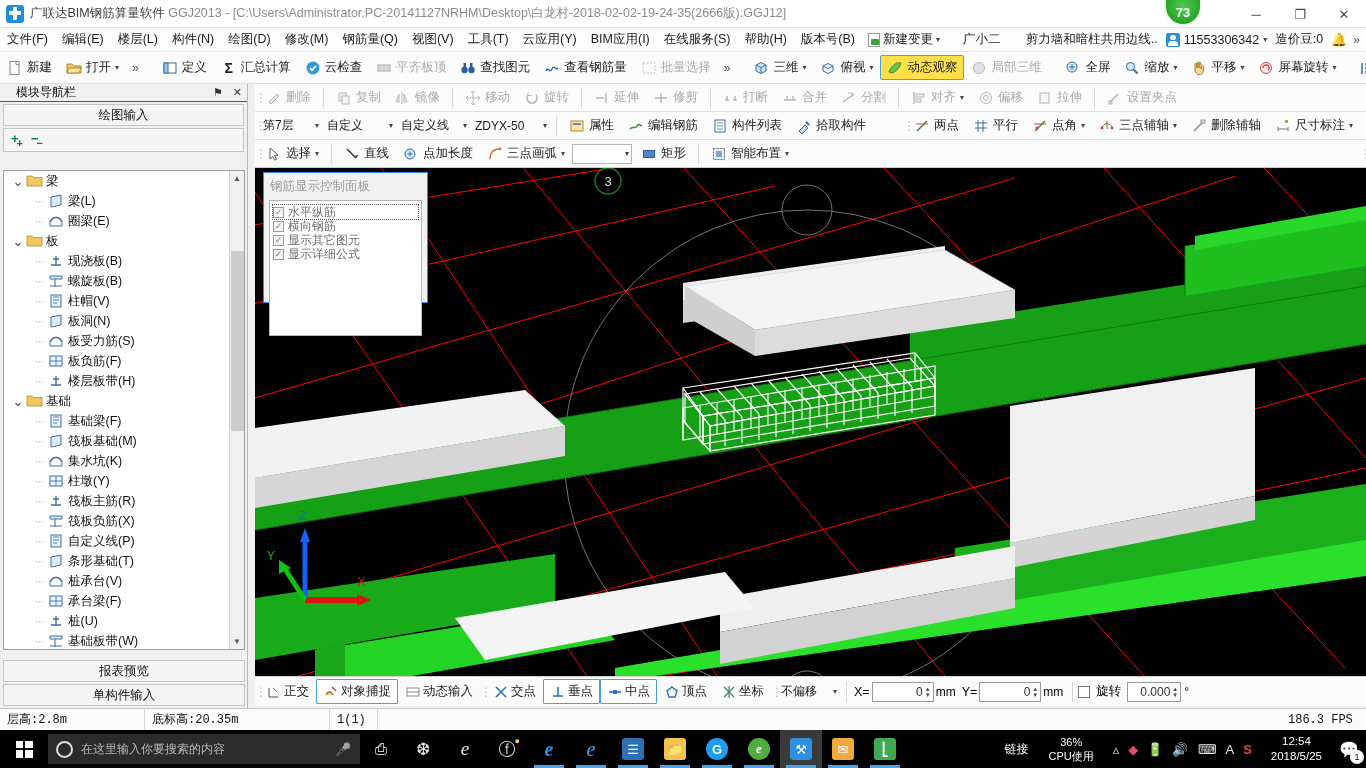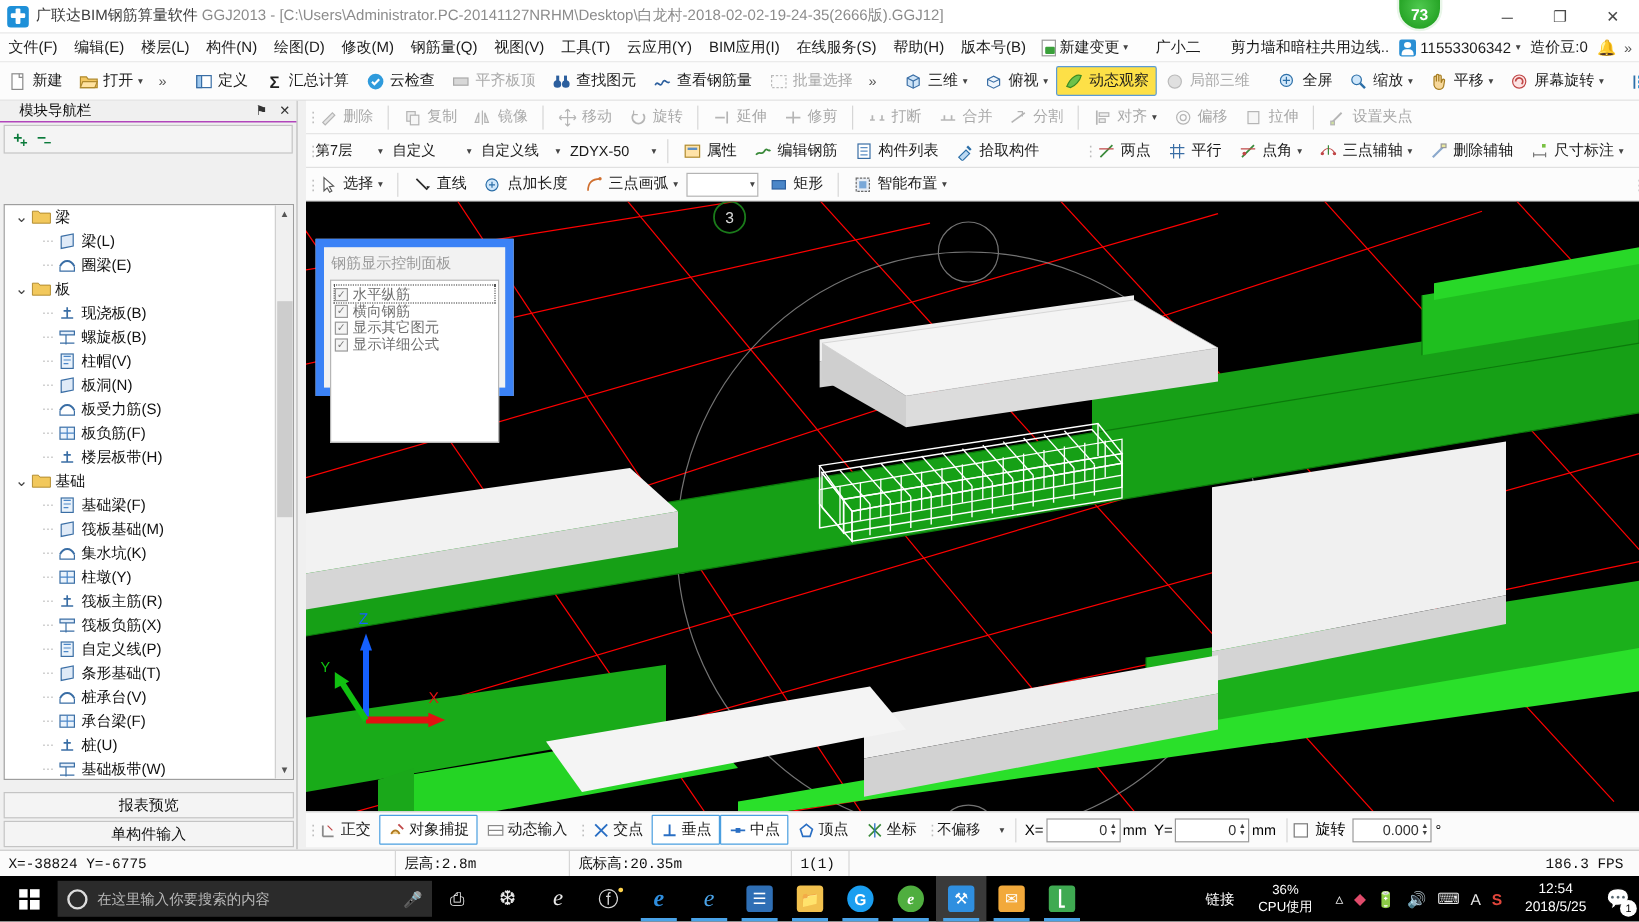--- a/index.html
+++ b/index.html
@@ -207,23 +207,22 @@
   
   .viewport {
     position: absolute; left: 255px; top: 168px; width: 1111px; height: 508px;
     background: #000; overflow: hidden;
   }
   .vp-svg { position: absolute; left: 0; top: 0; }
 
   
   .rebar-panel {
     position: absolute; left: 263px; top: 172px; width: 165px; height: 131px;
-    background: #f2f2f2; border: 7px solid #3b82f6;
+    background: #f2f2f2; border: 1px solid #3b82f6;
     box-shadow: 1px 1px 3px rgba(0,0,0,.4);
-    margin-top: 27px;
   }
   .rp-title { font-size: 12.5px; color: #9a9a9a; padding: 5px 6px 3px 6px; }
   .rp-body { margin: 2px 5px 5px 5px; height: 136px; background: #fff; border: 1px solid #b5b5b5; padding: 4px 3px; }
   .rp-row { display: flex; align-items: center; gap: 4px; height: 14px; font-size: 12px; color: #6e6e6e; }
   .rp-row.focus { outline: 1px dotted #555; }
   .rp-chk {
     width: 11px; height: 11px; border: 1px solid #9a9a9a; background: #f4f4f4;
     display: inline-flex; align-items: center; justify-content: center;
     font-size: 9px; color: #7a7a7a; flex: none;
   }
@@ -753,20 +752,23 @@
     <div style="flex:1"></div>
     <div style="width:6px;color:#bbb;">⋮</div>
   </div>
 
   <div class="sidebar">
     <div class="sb-head">
       <span>模块导航栏</span>
       <span class="spacer"></span>
       <span class="pin">⚑</span>
       <span class="x">✕</span>
+    </div>
+    <div class="sb-btn">
+      <span>绘图输入</span>
     </div>
     <div class="sb-toolrow">
       <span class="plus-ico">+<sub>+</sub></span>
       <span class="minus-ico">−<sub>−</sub></span>
     </div>
 
     <div class="tree">
       <div class="tree-scroll" id="tree-rows">
           <div class="trow indent1">
             <span class="t-exp" style="font-size: 13px;">⌄</span>
@@ -1197,32 +1199,31 @@
       <span>0</span>
       <span class="spin">
           <span>▲</span>
           <span>▼</span>
         </span>
     </span>
     <span style="font-size:12px;margin:0 4px 0 2px;">mm</span>
     <div class="vsep"></div>
     <span class="chk-sq"></span>
     <span style="font-size:12.5px;margin:0 6px;">旋转</span>
-    <span class="numfield" style="width:66px">
+    <span class="numfield" style="width:54px">
       <span>0.000</span>
       <span class="spin">
           <span>▲</span>
           <span>▼</span>
         </span>
     </span>
     <span style="font-size:12px;margin-left:3px;">°</span>
   </div>
 
   <div class="appstatus">
-    <div class="as-cell" style="width:330px;font-family:'Liberation Mono',monospace;">X=-38824  Y=-6775</div>
     <div class="as-cell" style="width:145px;font-family:'Liberation Mono',monospace;">层高:2.8m</div>
     <div class="as-cell" style="width:185px;font-family:'Liberation Mono',monospace;">底标高:20.35m</div>
     <div class="as-cell" style="width:48px;font-family:'Liberation Mono',monospace;">1(1)</div>
     <div class="as-grow"></div>
     <div class="as-cell" style="width:85px;font-family:'Liberation Mono',monospace;border-right:none;">186.3 FPS</div>
   </div>
 
   <div class="taskbar">
     <div class="tb-start">
       <span class="winlogo">

